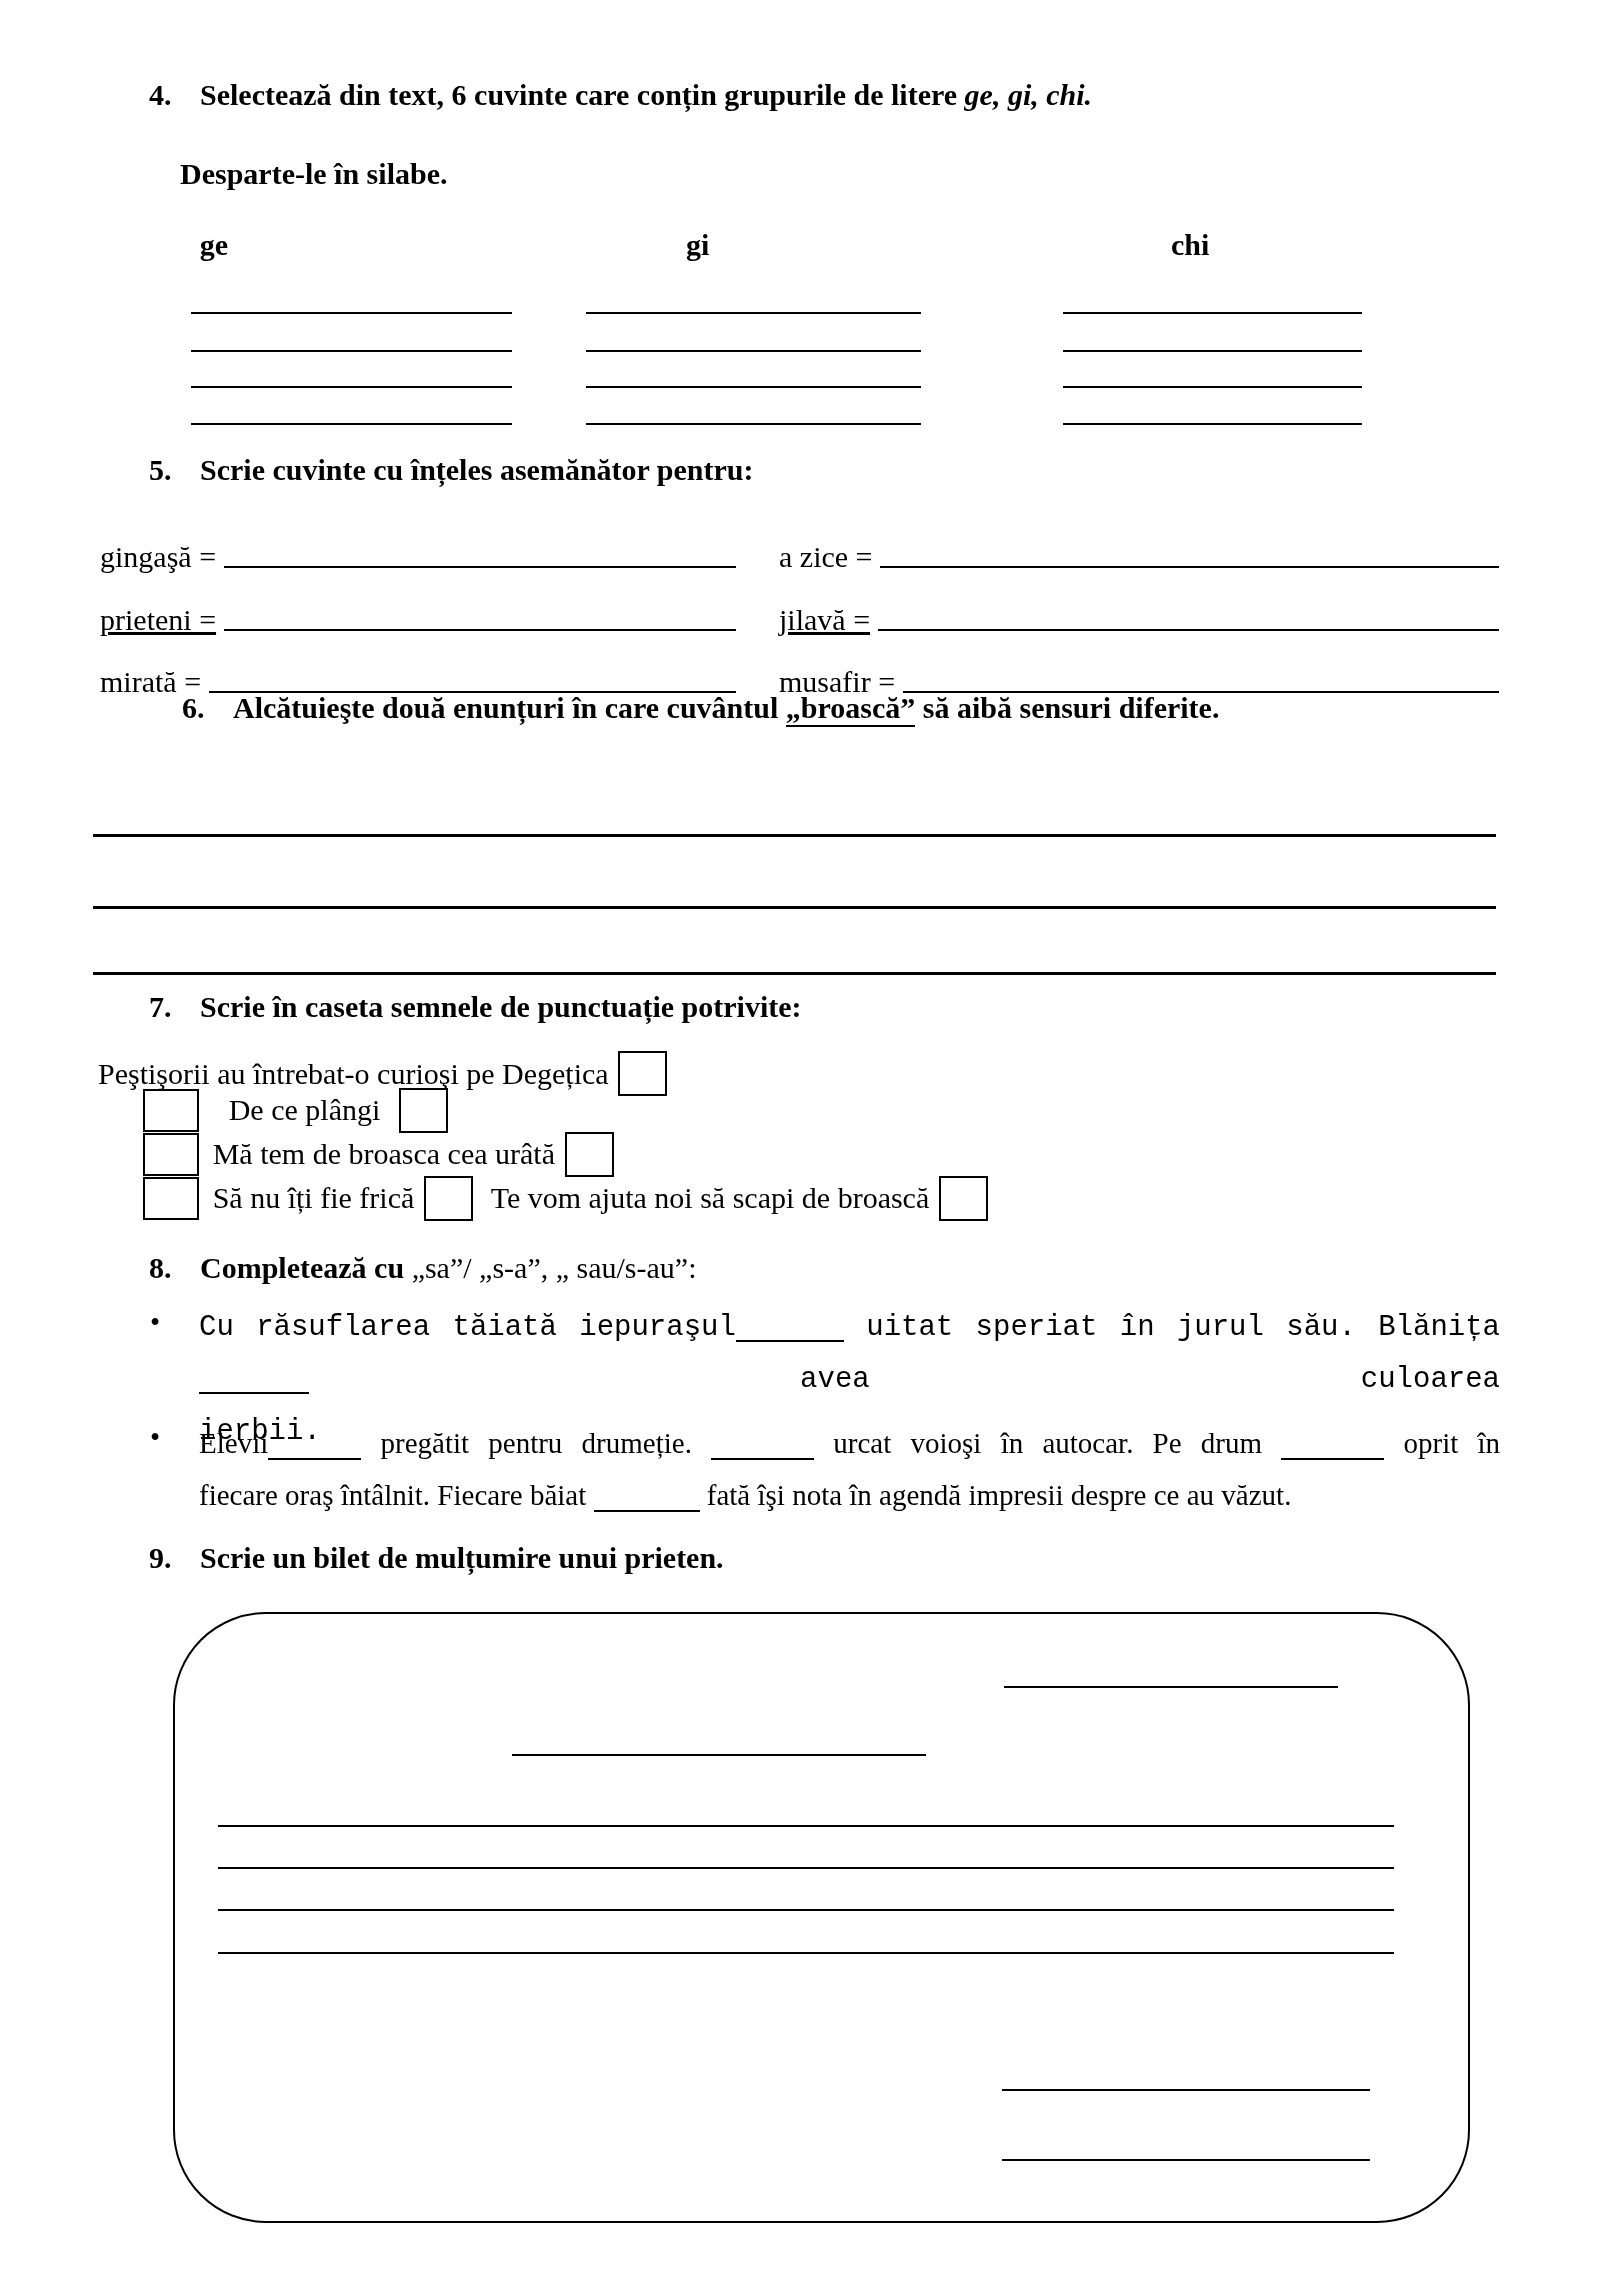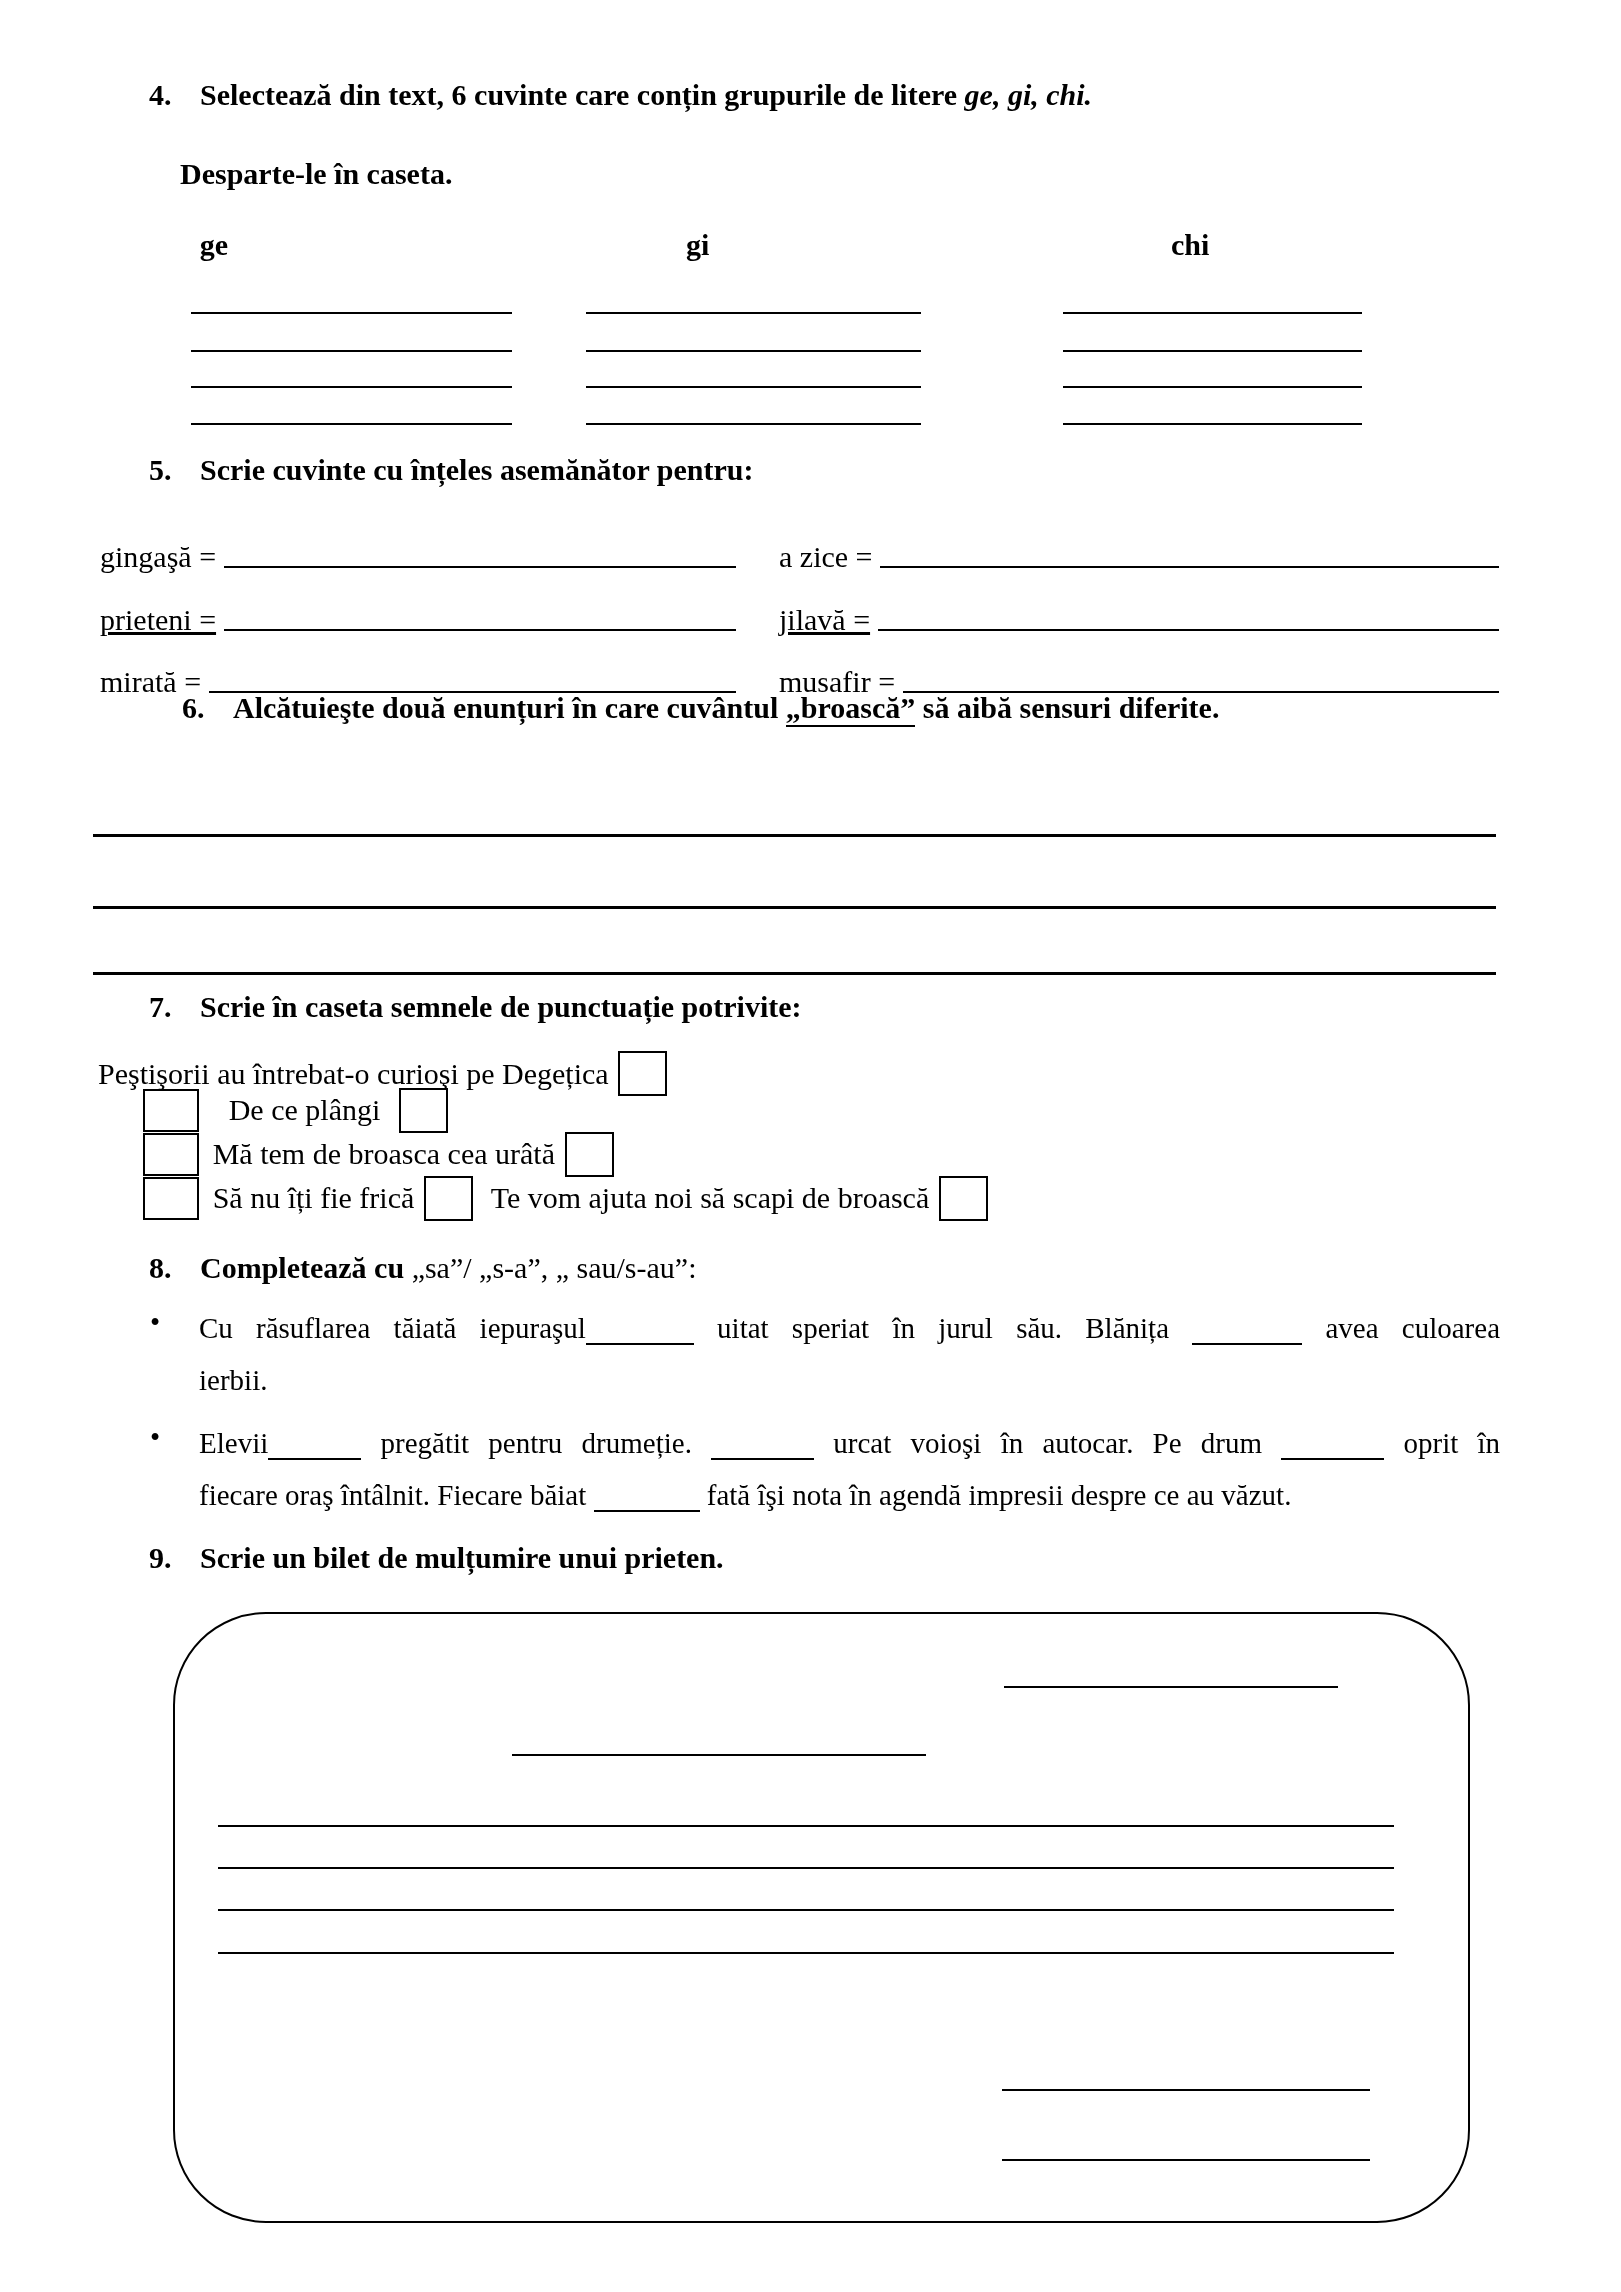--- a/index.html
+++ b/index.html
@@ -41,21 +41,21 @@
   .notebox .ln{border-top:2.9px solid #000;}
 </style>
 </head>
 <body>
 
 <div class="page">
 
   <div class="abs heading" style="left:149px;top:78px;">
     <span class="num">4.</span><span class="b">Selectează din text, 6 cuvinte care conțin grupurile de litere </span><span class="b i">ge, gi, chi.</span>
   </div>
-  <div class="abs b" style="left:180px;top:157px;">Desparte-le în caseta.</div>
+  <div class="abs b" style="left:180px;top:157px;">Desparte-le în silabe.</div>
 
   <div class="wcol" style="left:191px;width:323px;">
     <div class="collabel" style="margin-left:8.8px;">ge</div>
     <div class="ln" style="left:0;top:84px;width:321px;"></div>
     <div class="ln" style="left:0;top:122px;width:321px;"></div>
     <div class="ln" style="left:0;top:158px;width:321px;"></div>
     <div class="ln" style="left:0;top:195px;width:321px;"></div>
   </div>
   <div class="wcol" style="left:586px;width:335px;">
     <div class="collabel" style="margin-left:100px;">gi</div>
@@ -138,21 +138,21 @@
     <span class="pbox" style="margin-left:9.8px;"></span>
     <span style="margin-left:17.6px;">Te vom ajuta noi să scapi de broască</span>
     <span class="pbox" style="margin-left:9.8px;"></span>
   </div>
 
   <div class="abs heading" style="left:149px;top:1251px;">
     <span class="num">8.</span><span class="b">Completează cu</span><span> „sa”/ „s-a”, „ sau/s-au”:</span>
   </div>
 
   <div class="bullet-marker" style="left:150px;top:1306px;">•</div>
-  <div class="bullet-block" style="left:199px;top:1302px;">
+  <div class="bullet-block" style="left:199px;top:1302px;font-family:Liberation Mono, monospace;">
     <div class="jline"><span>Cu răsuflarea tăiată iepuraşul</span><span class="blank" style="width:108px;"></span> <span>uitat speriat în jurul său. Blănița</span> <span class="blank" style="width:110px;"></span> <span>avea culoarea</span></div>
     <div class="lline"><span>ierbii.</span></div>
   </div>
 
   <div class="bullet-marker" style="left:150px;top:1421px;">•</div>
   <div class="bullet-block" style="left:199px;top:1417px;">
     <div class="jline"><span>Elevii</span><span class="blank" style="width:93px;"></span> <span>pregătit pentru drumeție.</span> <span class="blank" style="width:103px;"></span> <span>urcat voioşi în autocar. Pe drum</span> <span class="blank" style="width:103px;"></span> <span>oprit în</span></div>
     <div class="lline"><span>fiecare oraş întâlnit.  Fiecare băiat</span> <span class="blank" style="width:106px;"></span> <span>fată îşi nota în agendă impresii despre ce au văzut.</span></div>
   </div>
 

